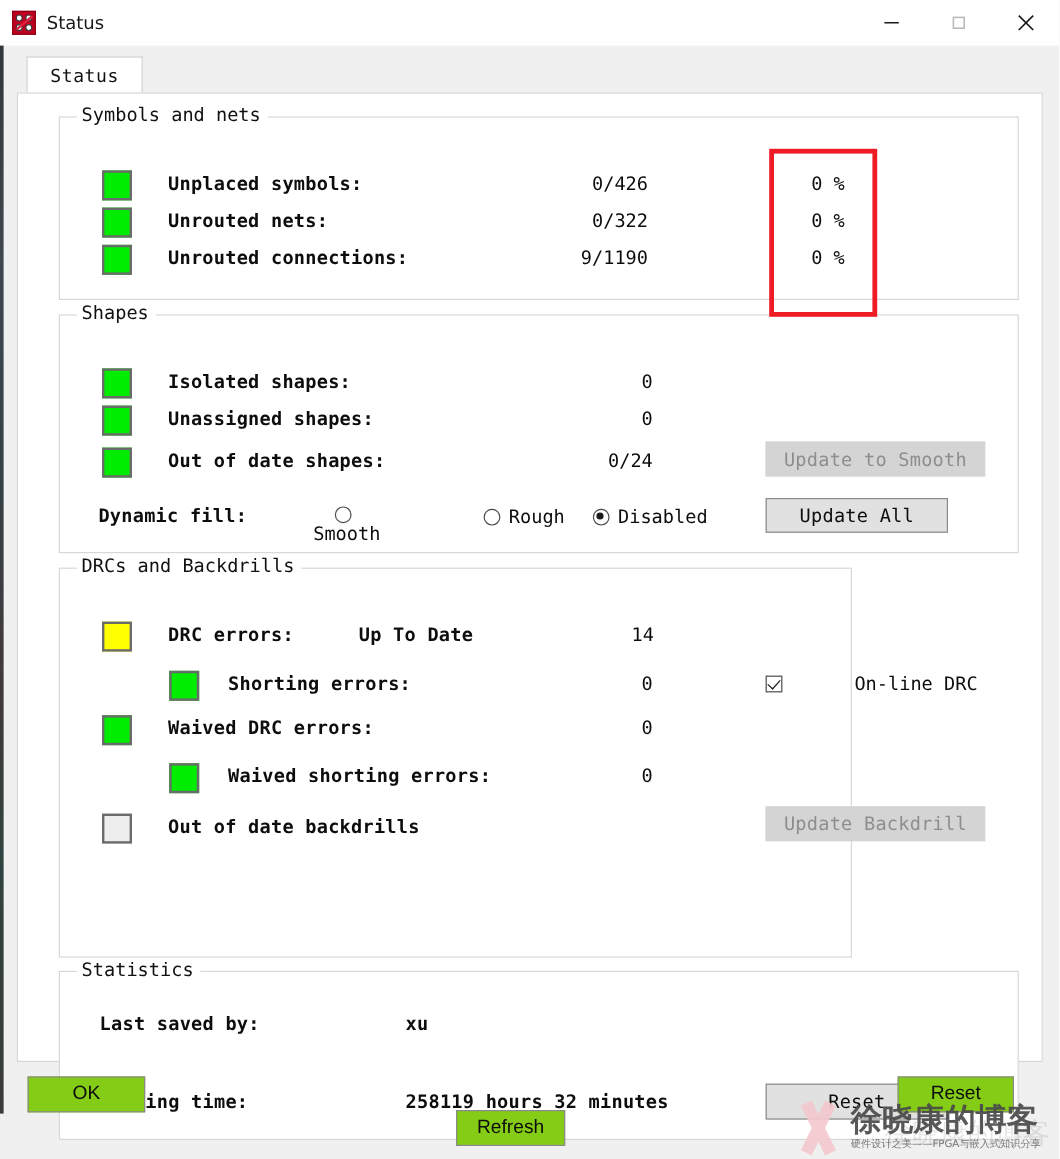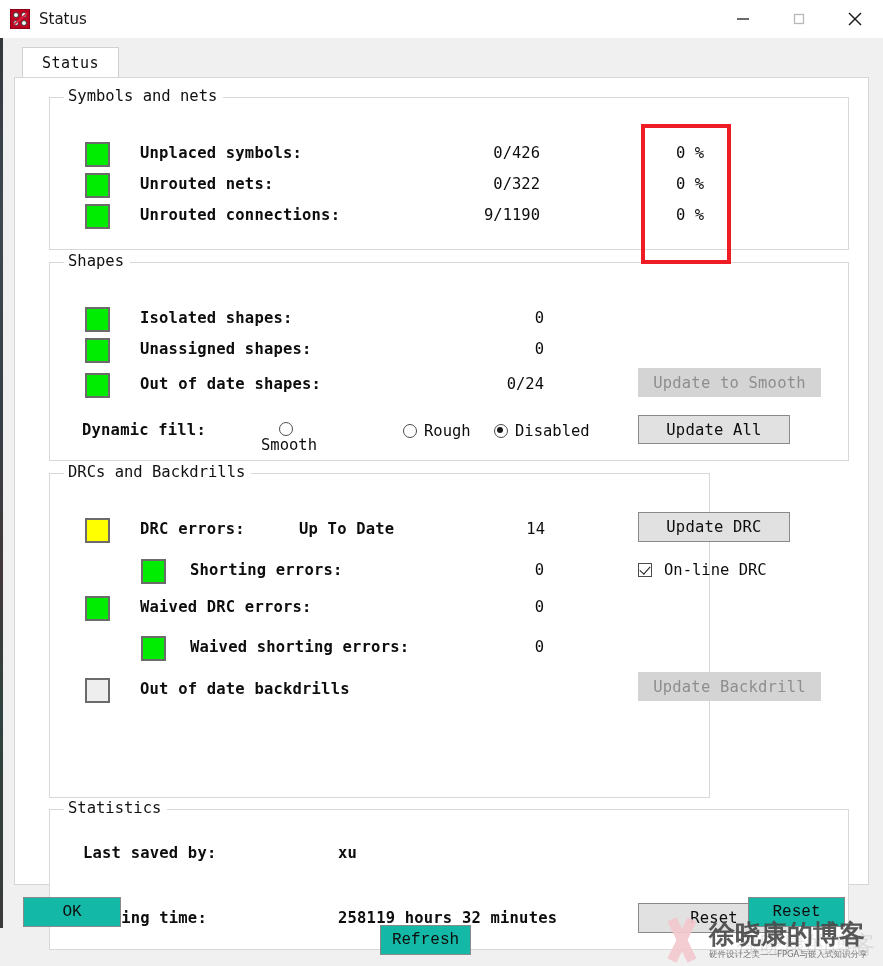--- a/index.html
+++ b/index.html
@@ -198,20 +198,21 @@
     background: #1a1a1a;
   }
   
   .check-wrap {
     position: absolute;
     display: flex;
     align-items: center;
     font-size: 15.5px;
     color: #0d0d0d;
     white-space: nowrap;
+    gap: 48px;
   }
   .checkbox {
     width: 14px; height: 14px;
     border: 1.4px solid #4c4c4c;
     box-sizing: border-box;
     background: #ffffff;
     position: relative;
     margin-right: 12px;
     flex: 0 0 auto;
   }
@@ -227,24 +228,24 @@
   
   .annot-box {
     position: absolute;
     border: 4px solid #ee1c25;
     box-sizing: border-box;
     pointer-events: none;
   }
   
   .footer-btn {
     position: absolute;
-    background: #14b8a6;
+    background: #84cc16;
     border: 1px solid #8a8a8a;
     box-sizing: border-box;
-    font-family: Liberation Mono, monospace;
+    font-family: Liberation Sans, sans-serif;
     font-size: 16px;
     color: #0d0d0d;
     display: flex;
     align-items: center;
     justify-content: center;
   }
   
   .edge-strip {
     position: absolute;
     left: 0; top: 38px;
@@ -397,21 +398,20 @@
       <div class="btn" style="left:588px; top:152px; width:152px; height:29px;">Update All</div>
     </div>
 
     <div class="group" style="left:34px; top:395px; width:661px; height:325px;">
       <div class="group-title">DRCs and Backdrills</div>
 
       <div class="sq yellow" style="left:35px; top:44px;"></div>
       <div class="lbl" style="left:90px;  top:46px;">DRC errors:</div>
       <div class="lbl" style="left:249px; top:46px;">Up To Date</div>
       <div class="num" style="left:455px; top:46px; width:40px;">14</div>
-      <div class="btn" style="left:588px; top:38px; width:152px; height:30px;">Update DRC</div>
 
       <div class="sq green" style="left:91px; top:85px;"></div>
       <div class="lbl" style="left:140px; top:87px;">Shorting errors:</div>
       <div class="num" style="left:470px; top:87px; width:24px;">0</div>
 
       <div class="check-wrap" style="left:588px; top:87px;">
         <span class="checkbox on"></span>
         <span>On-line DRC</span>
       </div>
 

